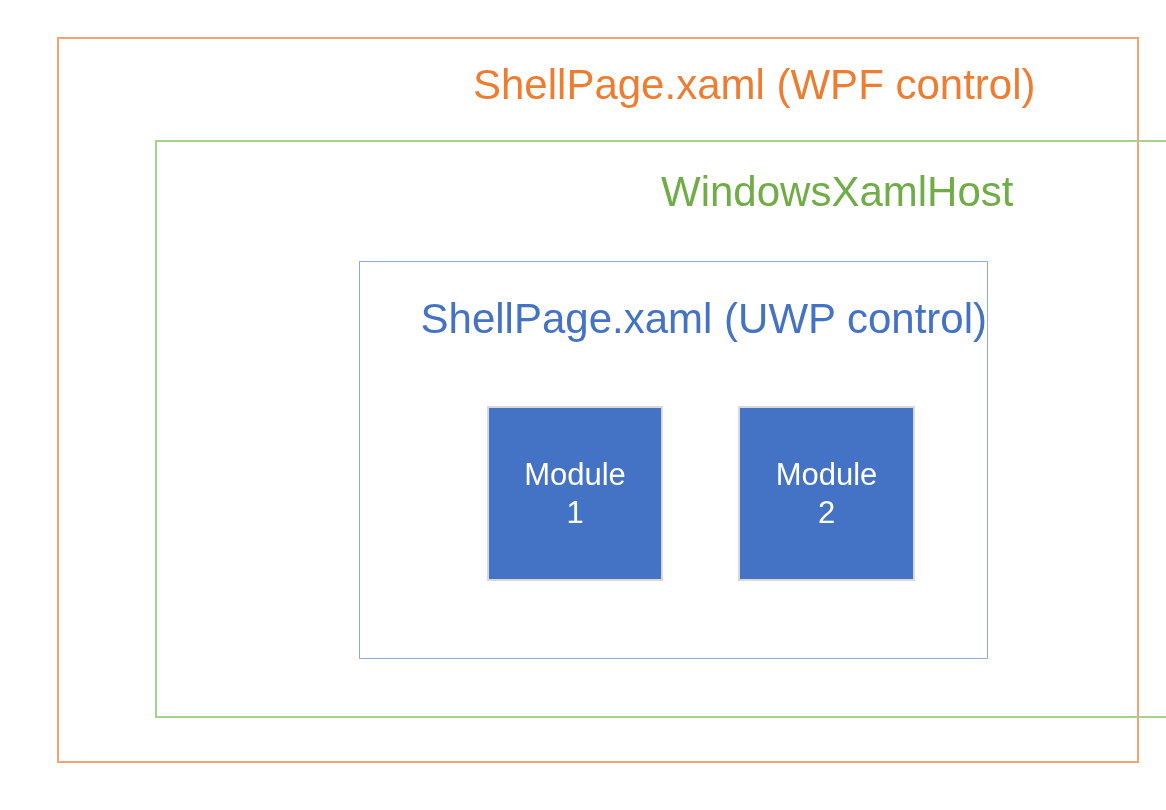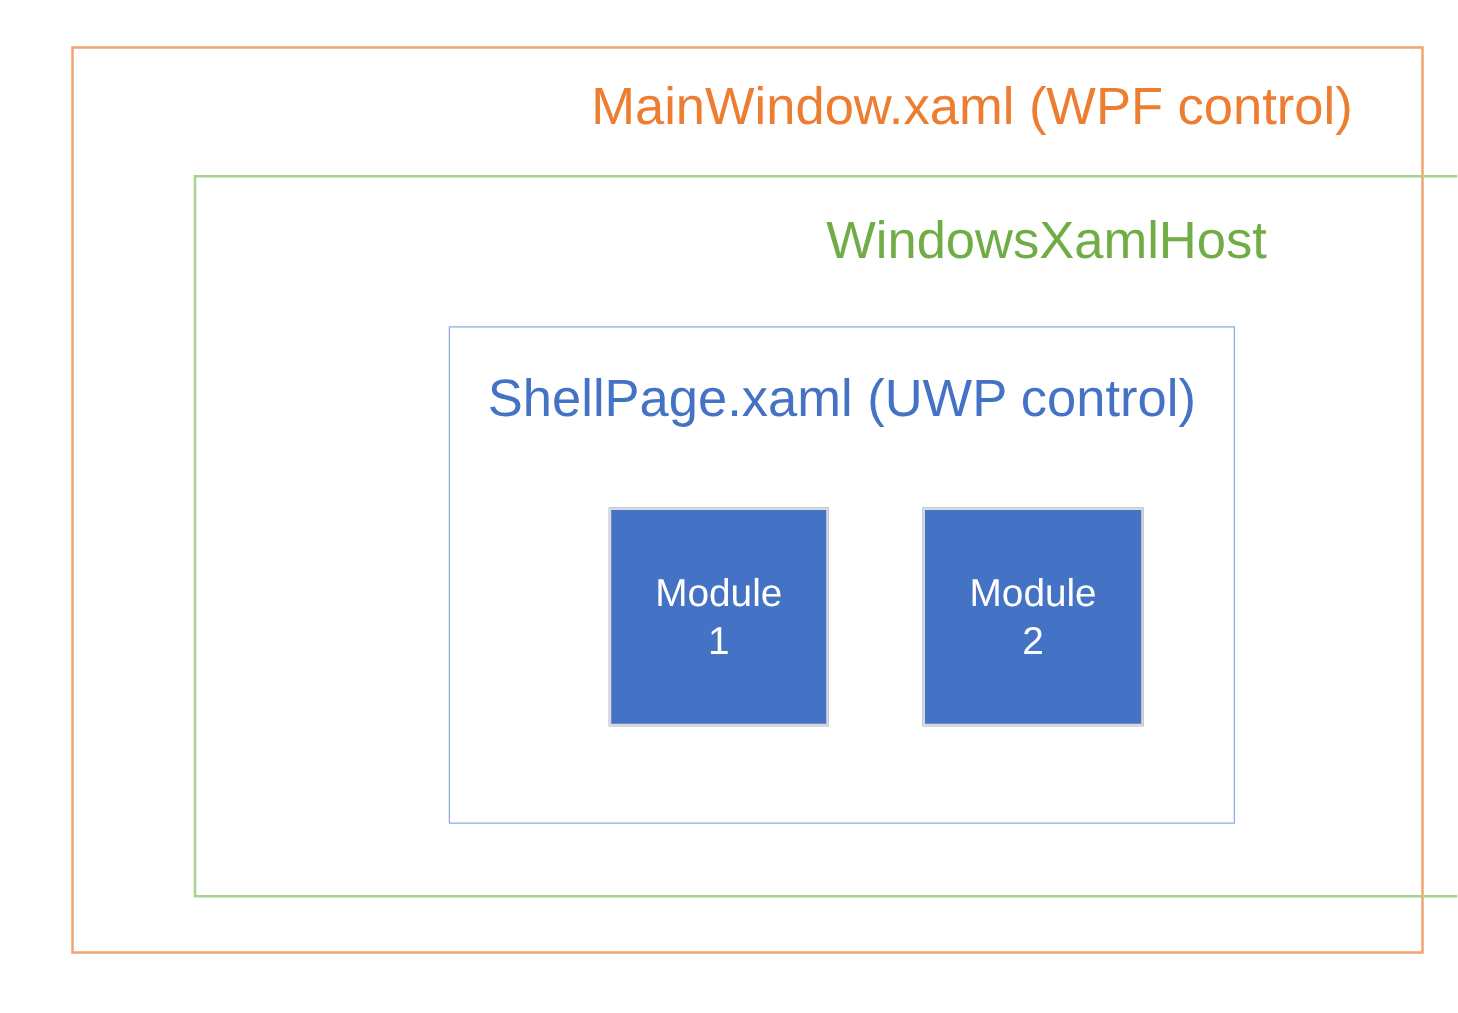--- a/index.html
+++ b/index.html
@@ -49,21 +49,21 @@
   }
   
   #shell-box {
     left: 202px; top: 119px;
     width: 629px; height: 398px;
     border: 1.5px solid var(--blue-border);
   }
   #shell-label {
     left: 0; top: 36px;
     width: 100%;
-    text-align: center;
+    text-align: right;
     color: var(--blue);
   }
   
   .module {
     position: absolute;
     top: 144px;
     box-sizing: border-box;
     width: 176px; height: 175px;
     background: var(--module-fill);
     border: 2px solid var(--module-border);
@@ -78,21 +78,21 @@
   }
   #module-1-box { left: 127px; }
   #module-2-box { left: 378px; width: 177px; }
 </style>
 </head>
 <body>
 
 <div class="canvas">
 
   <div class="frame" id="mainwindow-box">
-    <div class="frame-title" id="mainwindow-label">MainWindow.xaml (WPF control)</div>
+    <div class="frame-title" id="mainwindow-label">ShellPage.xaml (WPF control)</div>
 
     <div class="frame" id="host-box">
       <div class="frame-title" id="host-label">WindowsXamlHost</div>
 
       <div class="frame" id="shell-box">
         <div class="frame-title" id="shell-label">ShellPage.xaml (UWP control)</div>
 
         <div class="module" id="module-1-box">
           <div>Module</div>
           <div>1</div>

